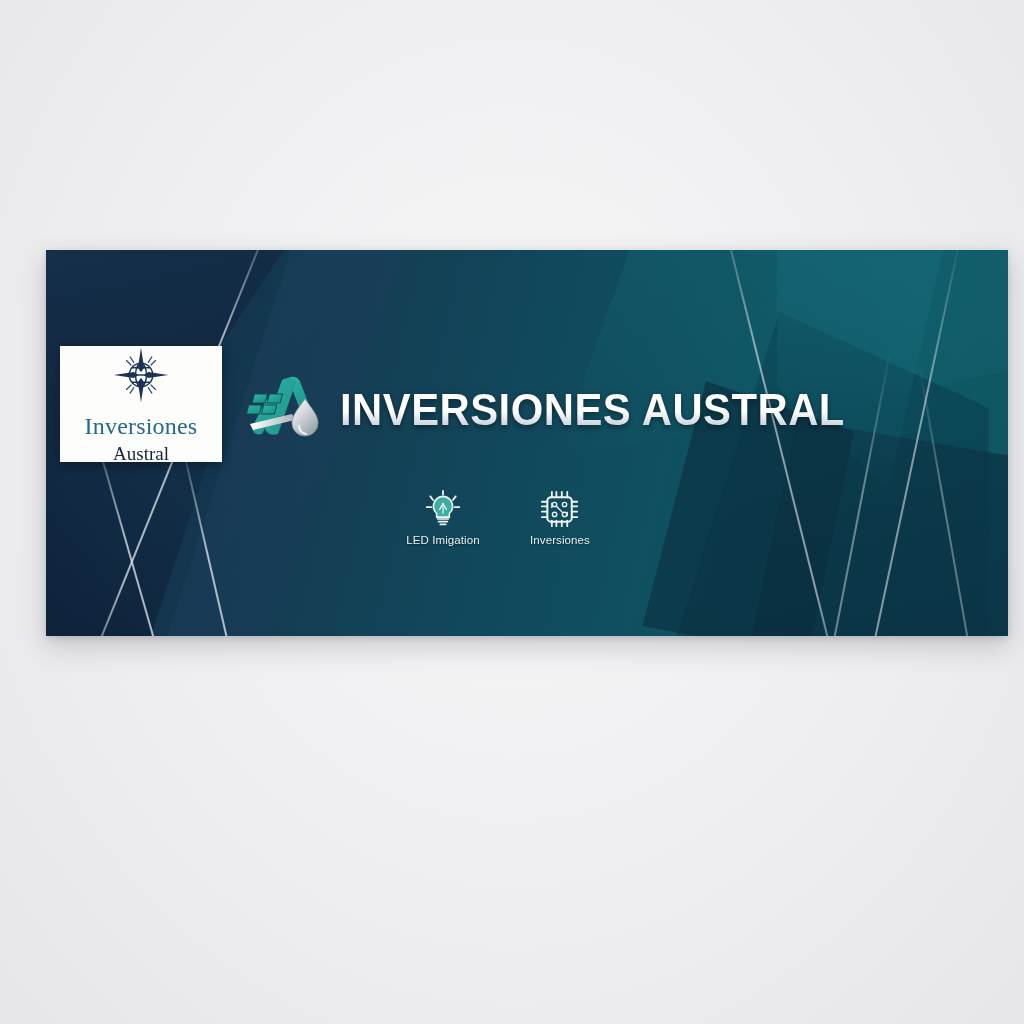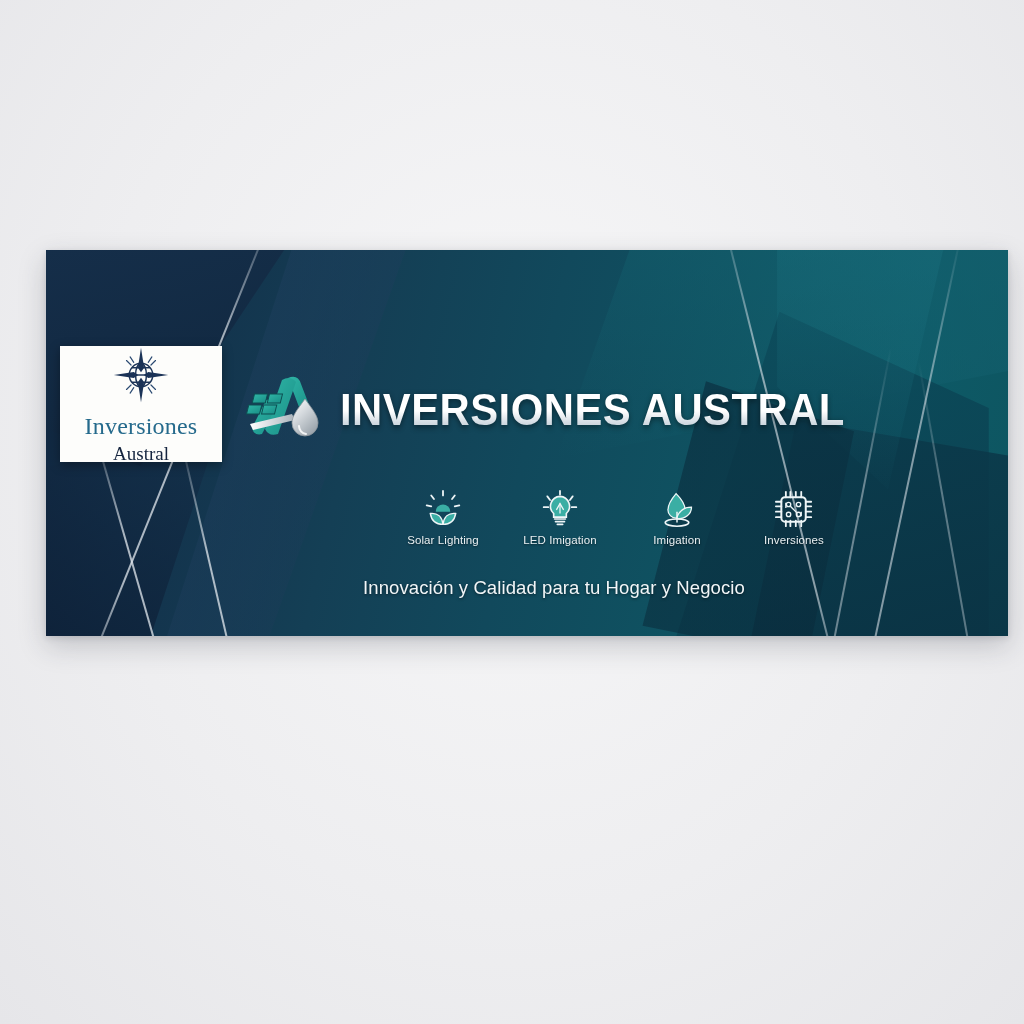--- a/index.html
+++ b/index.html
@@ -274,37 +274,20 @@
           <path d="M57 54 a8 8 0 0 0 7 8" fill="none" stroke="#ffffff" stroke-width="2" stroke-linecap="round" opacity=".85"></path>
         </svg>
       </span>
       <span class="titles">
         <span class="title">INVERSIONES AUSTRAL</span>
       </span>
     </div>
 
     <div class="features">
 
-      <div class="feature">
-        <span>
-          <svg width="40" height="38" viewBox="0 0 44 42">
-            <g stroke="#eef5f7" stroke-width="2" stroke-linecap="round" fill="none">
-              <line x1="22" y1="1" x2="22" y2="6"></line>
-              <line x1="9" y1="6" x2="12" y2="10"></line>
-              <line x1="35" y1="6" x2="32" y2="10"></line>
-              <line x1="4" y1="17" x2="9" y2="18"></line>
-              <line x1="40" y1="17" x2="35" y2="18"></line>
-            </g>
-            <path d="M14 24 a8 8 0 0 1 16 0 z" fill="#3aaea4"></path>
-            <path d="M22 38 c-9 0 -13 -6 -14 -12 c8 -1 13 4 14 12 z" fill="#3aaea4" stroke="#eef5f7" stroke-width="1.6"></path>
-            <path d="M22 38 c9 0 13 -6 14 -12 c-8 -1 -13 4 -14 12 z" fill="#3aaea4" stroke="#eef5f7" stroke-width="1.6"></path>
-          </svg>
-        </span>
-        <span class="feature-label">Solar Lighting</span>
-      </div>
 
       <div class="feature">
         <span>
           <svg width="40" height="38" viewBox="0 0 44 42">
             <g stroke="#eef5f7" stroke-width="2" stroke-linecap="round" fill="none">
               <line x1="22" y1="1" x2="22" y2="5"></line>
               <line x1="8" y1="7" x2="11" y2="11"></line>
               <line x1="36" y1="7" x2="33" y2="11"></line>
               <line x1="4" y1="19" x2="9" y2="19"></line>
               <line x1="40" y1="19" x2="35" y2="19"></line>
@@ -317,31 +300,20 @@
             <g stroke="#eef5f7" stroke-width="1.8" stroke-linecap="round">
               <line x1="16" y1="32" x2="28" y2="32"></line>
               <line x1="17" y1="35" x2="27" y2="35"></line>
               <line x1="19" y1="38" x2="25" y2="38"></line>
             </g>
           </svg>
         </span>
         <span class="feature-label">LED Imigation</span>
       </div>
 
-      <div class="feature">
-        <span>
-          <svg width="40" height="38" viewBox="0 0 44 42">
-            <path d="M21 4 c7 7 10 13 10 18 c0 6 -5 9 -10 9 c-5 0 -9 -4 -9 -9 c0 -5 3 -11 9 -18 z" fill="#3aaea4" stroke="#eef5f7" stroke-width="1.4"></path>
-            <path d="M22 30 c3 -8 9 -11 16 -11 c0 8 -7 13 -16 13 z" fill="#3aaea4" stroke="#eef5f7" stroke-width="1.4"></path>
-            <line x1="22" y1="24" x2="22" y2="36" stroke="#eef5f7" stroke-width="1.6"></line>
-            <ellipse cx="22" cy="36" rx="13" ry="4" fill="none" stroke="#eef5f7" stroke-width="1.8"></ellipse>
-          </svg>
-        </span>
-        <span class="feature-label">Imigation</span>
-      </div>
 
       <div class="feature">
         <span>
           <svg width="40" height="38" viewBox="0 0 44 42">
             <g stroke="#eef5f7" stroke-width="2" stroke-linecap="round">
               <line x1="13" y1="2" x2="13" y2="8"></line>
                 <line x1="18" y1="2" x2="18" y2="8"></line>
               <line x1="24" y1="2" x2="24" y2="8"></line>
                 <line x1="30" y1="2" x2="30" y2="8"></line>
               <line x1="13" y1="34" x2="13" y2="40"></line>
@@ -367,16 +339,15 @@
               <line x1="13" y1="14" x2="13" y2="20"></line>
               <line x1="30" y1="24" x2="30" y2="29"></line>
             </g>
           </svg>
         </span>
         <span class="feature-label">Inversiones</span>
       </div>
 
     </div>
 
-    <div class="tagline">Innovación y Calidad para tu Hogar y Negocio</div>
 
   </div>
 </div>
 
 </body></html>

